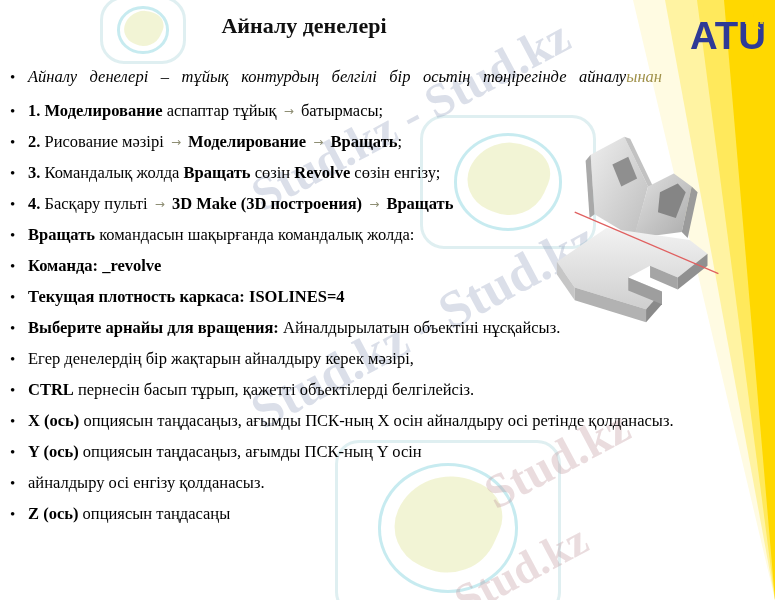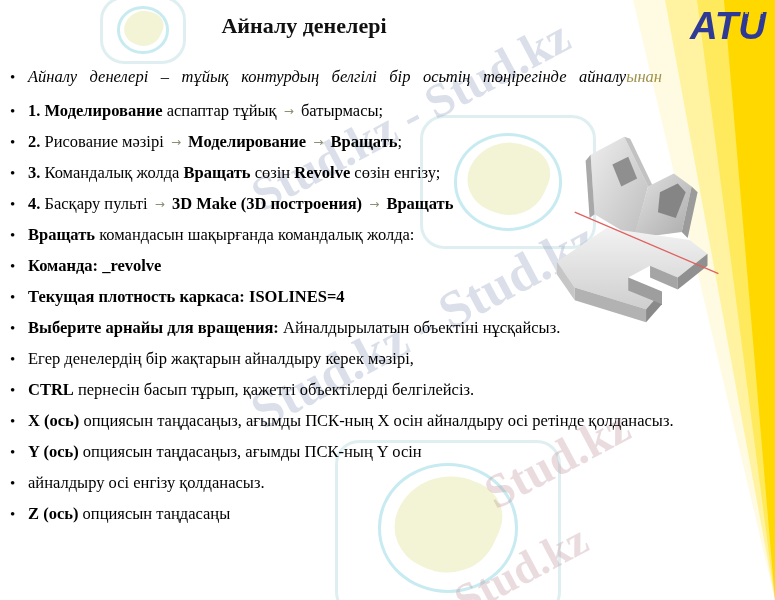--- a/index.html
+++ b/index.html
@@ -13,21 +13,21 @@
   .wm-ring{position:absolute;inset:12% 18%;border:3px solid rgba(0,165,185,.22);border-radius:50%;}
   .wm-leaf{position:absolute;width:46%;height:58%;left:27%;top:18%;
     background:rgba(213,218,115,.30);border-radius:62% 38% 55% 45%;transform:rotate(24deg);}
   
   .wm-text{position:absolute;font-family:"Liberation Serif",serif;font-weight:bold;
     transform-origin:left center;transform:rotate(-28deg);white-space:nowrap;pointer-events:none;}
   .wm-blue{color:rgba(125,140,175,.28);}
   .wm-pink{color:rgba(192,150,155,.33);}
   .title{position:absolute;top:13px;left:0;width:512px;text-align:center;
     font-size:22px;font-weight:bold;color:#101010;margin-left:48px;}
-  .atu-logo{position:absolute;left:688px;top:0;width:84px;height:50px;font-style:italic;}
+  .atu-logo{position:absolute;left:688px;top:10px;width:84px;height:50px;}
   .bullets{position:absolute;left:10px;top:66px;width:742px;font-size:16.5px;
     line-height:22px;color:#000;}
   .bullet-row{display:flex;margin-bottom:9px;}
   .bullet-row.mb-big{margin-bottom:12px;}
   .dot{flex:0 0 18px;width:18px;font-size:15px;color:#000;}
   .bullet-content{flex:1;min-width:0;}
   .bline{display:block;}
   .bline.just{text-align:justify;text-align-last:justify;font-style:italic;}
   .bline.jpar{text-align:justify;}
   .bb{font-weight:bold;}

